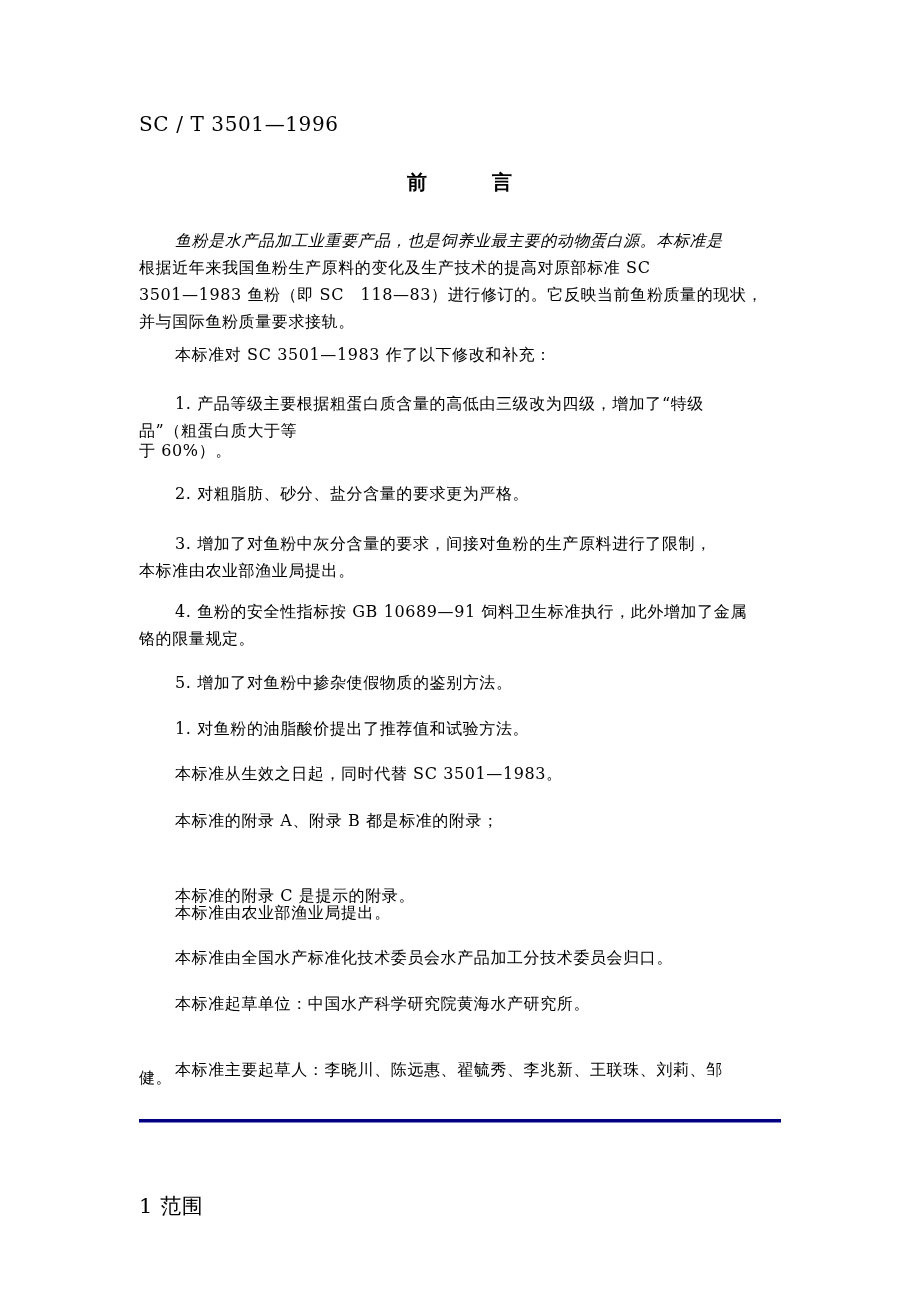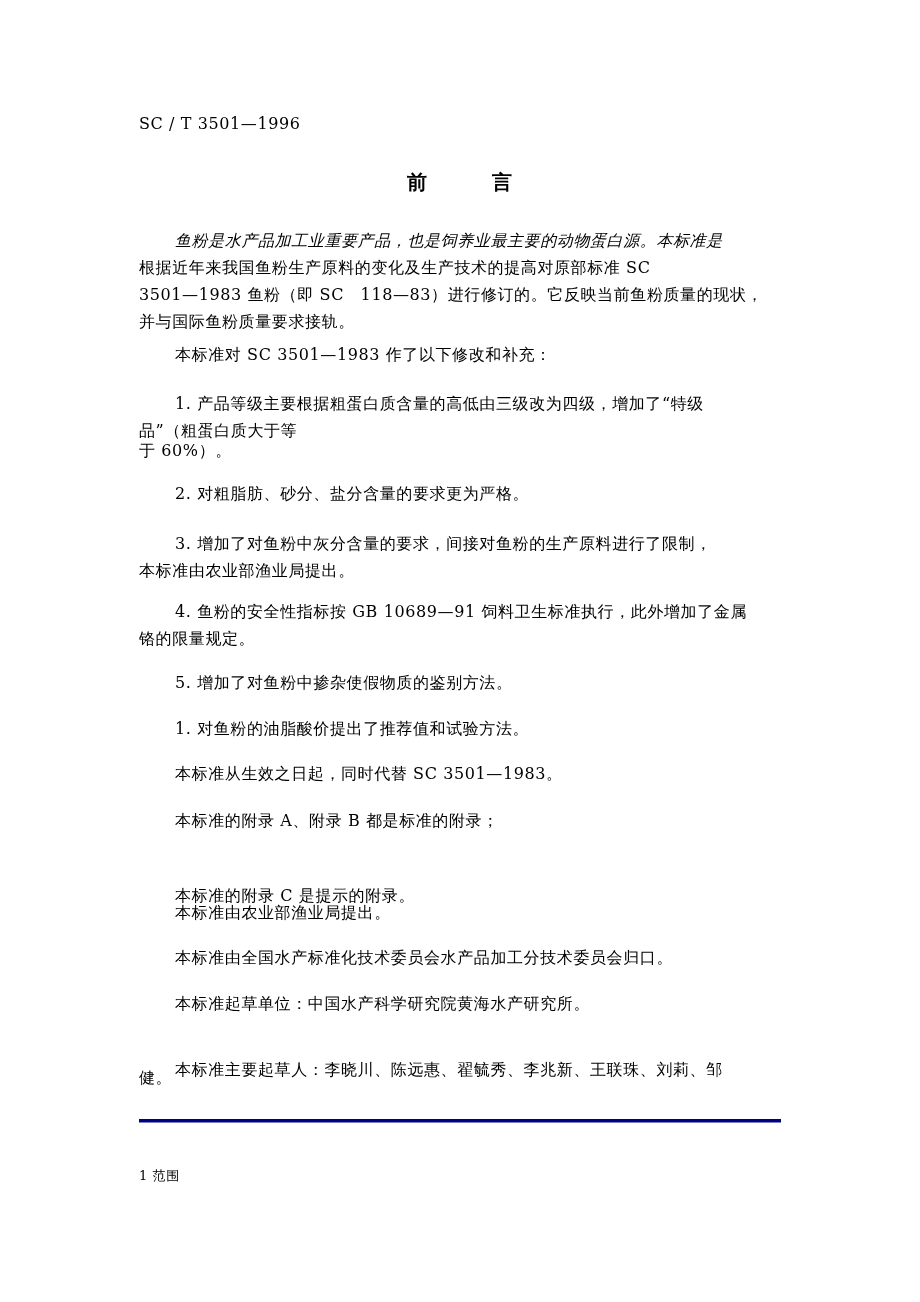--- a/index.html
+++ b/index.html
@@ -26,21 +26,21 @@
       left: 0;
       font-size: 16px;
       line-height: 20px;
       white-space: nowrap;
       letter-spacing: 0.6px;
     }
     .indent {
       left: 36px;
     }
     .std-code {
-      font-size: 16px;
+      font-size: 20px;
     }
     .heading {
       position: absolute;
       top: 170px;
       font-size: 20px;
       font-weight: bold;
       line-height: 24px;
       font-family: "DejaVu Sans", "Liberation Sans", sans-serif;
     }
     .rule {
@@ -48,22 +48,22 @@
       left: 139px;
       top: 1119px;
       width: 642px;
       height: 3px;
       background: #000080;
       border-bottom: 1px solid #8080c8;
     }
     .section-title {
       position: absolute;
       left: 139px;
-      top: 1166px;
-      font-size: 13px;
+      top: 1196px;
+      font-size: 21px;
       line-height: 20px;
       letter-spacing: 0.6px;
     }
   </style>
 </head>
 <body>
 
 <div class="page">
 
   <div class="line std-code" style="top:114px;">SC / T 3501—1996</div>

